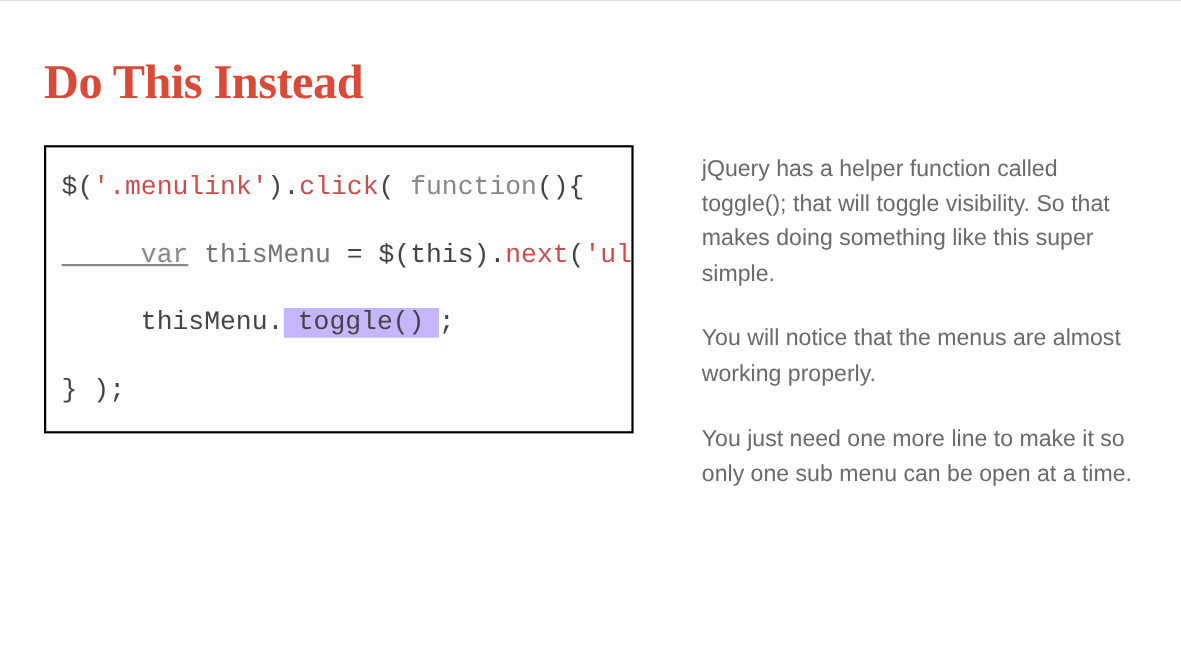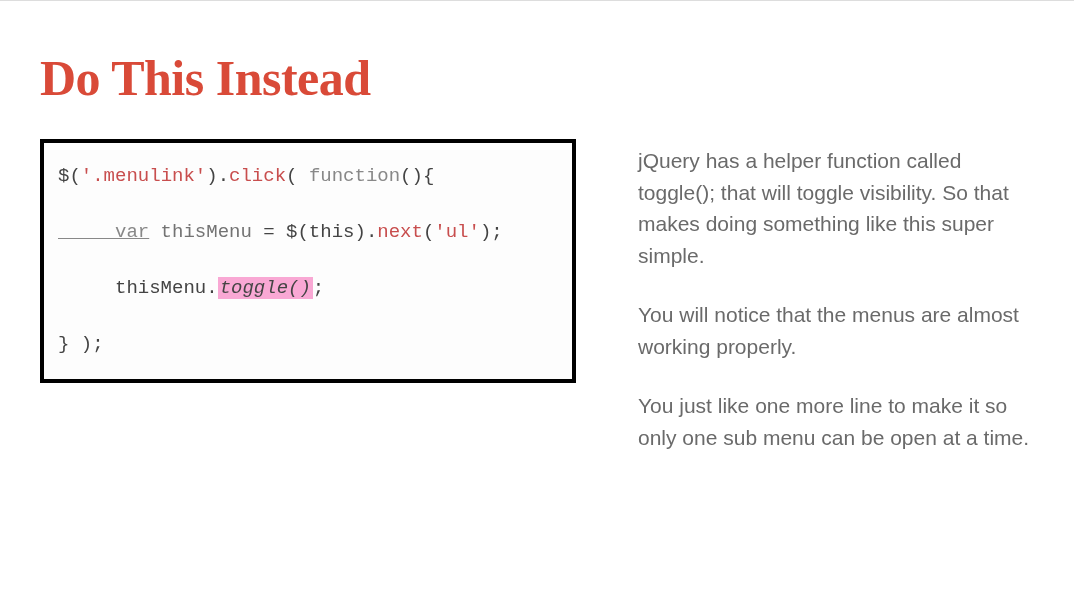--- a/index.html
+++ b/index.html
@@ -14,53 +14,52 @@
       font-family: -apple-system, BlinkMacSystemFont, "Segoe UI", Helvetica, Arial, sans-serif;
       overflow: hidden;
       border-top: 1px solid #ddd;
     }
     .container {
       padding: 48px 40px 40px 40px;
     }
     .heading {
       font-family: Georgia, "Times New Roman", serif;
       font-weight: 900;
-      font-size: 50px;
+      font-size: 44px;
       color: #d94a38;
       letter-spacing: -0.5px;
       margin-bottom: 32px;
     }
     .content-row {
       display: flex;
       gap: 34px;
       align-items: flex-start;
     }
     .code-block {
       flex: 0 0 536px;
-      border: 4px solid #000000;
+      border: 2px solid #000000;
       background: #fdfdfd;
       padding: 20px 14px 20px 14px;
       font-family: Menlo, Consolas, "Courier New", monospace;
-      font-size: 19px;
+      font-size: 24px;
       line-height: 1.4;
       color: #444;
       white-space: pre;
       overflow: hidden;
     }
     .code-block .tok-default { color: #444; }
     .code-block .tok-str     { color: #c84e4e; }
     .code-block .tok-method  { color: #c84e4e; }
     .code-block .tok-func    { color: #888888; }
     .code-block .tok-kw      { color: #888888; text-decoration: underline; }
     .code-block .tok-name    { color: #737373; }
     .code-block .tok-highlight {
-      background: #f9a8d4;
+      background: #c4b5fd;
       color: #444;
-      padding: 0 2px;
-      font-style: italic;
+      padding: 0 13px;
     }
     .code-line {
       display: block;
       min-height: 28px;
     }
     .code-blank {
       display: block;
       height: 28px;
     }
     .text-col {
@@ -80,16 +79,16 @@
 
 <div class="container">
   <h1 class="heading">Do This Instead</h1>
 
   <div class="content-row">
     <div class="code-block"><span class="code-line"><span class="tok-default">$(</span><span class="tok-str">'.menulink'</span><span class="tok-default">).</span><span class="tok-method">click</span><span class="tok-default">( </span><span class="tok-func">function</span><span class="tok-default">(){</span></span><span class="code-blank"></span><span class="code-line"><span class="tok-kw">     var</span><span class="tok-name"> thisMenu </span><span class="tok-default">= </span><span class="tok-default">$(this)</span><span class="tok-default">.</span><span class="tok-method">next</span><span class="tok-default">(</span><span class="tok-str">'ul'</span><span class="tok-default">);</span></span><span class="code-blank"></span><span class="code-line"><span class="tok-default">     thisMenu.</span><span class="tok-highlight">toggle()</span><span class="tok-default">;</span></span><span class="code-blank"></span><span class="code-line"><span class="tok-default">} );</span></span></div>
 
     <div class="text-col">
       <p>jQuery has a helper function called toggle(); that will toggle visibility. So that makes doing something like this super simple.</p>
       <p>You will notice that the menus are almost working properly.</p>
-      <p>You just like one more line to make it so only one sub menu can be open at a time.</p>
+      <p>You just need one more line to make it so only one sub menu can be open at a time.</p>
     </div>
   </div>
 </div>
 
 </body></html>

